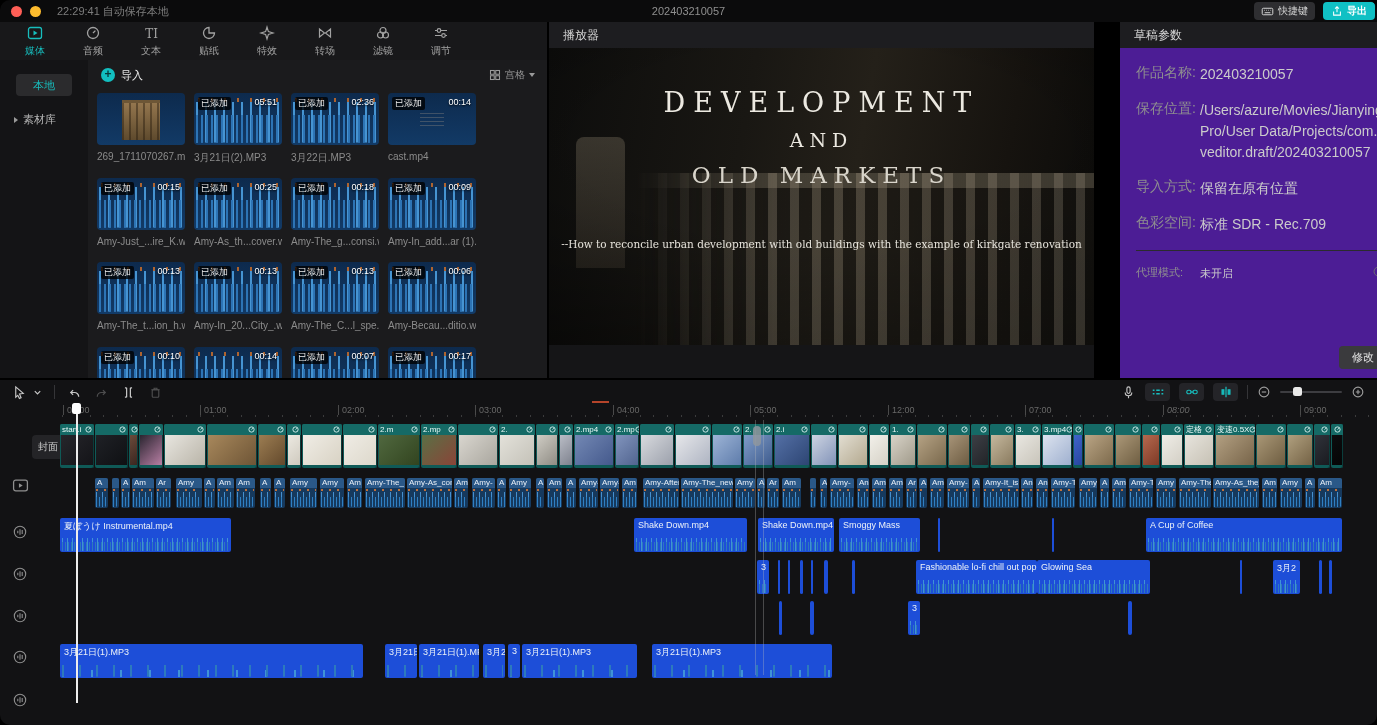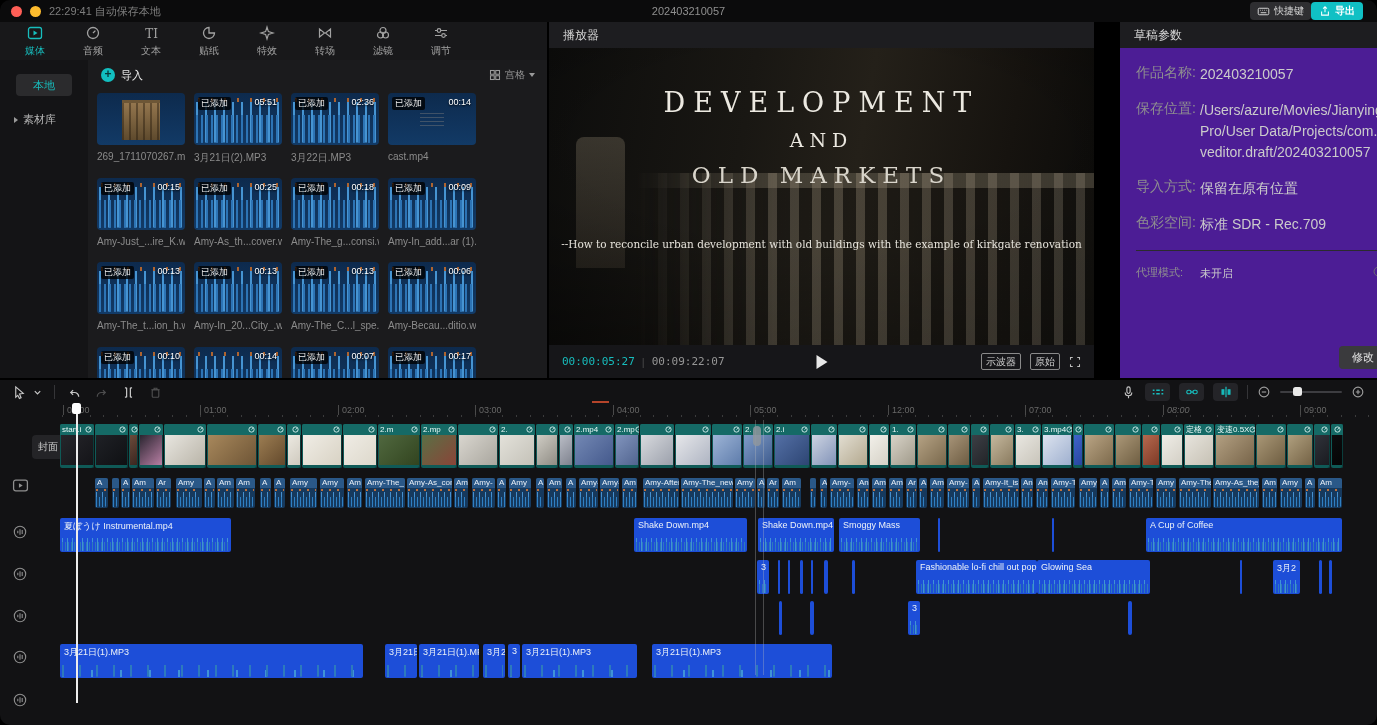--- a/index.html
+++ b/index.html
@@ -3,23 +3,23 @@
 <meta charset="utf-8">
 <style>
   *{margin:0;padding:0;box-sizing:border-box}
   html,body{background:#000}
   body{width:1377px;height:725px;position:relative;overflow:hidden;font-family:"Liberation Sans",sans-serif;color:#ddd;border-radius:10px}
   svg{display:block}
   
   .titlebar{position:absolute;left:0;top:0;width:100%;height:22px;background:#0b0b0c;display:flex;align-items:center;z-index:30}
   .lights{display:flex;gap:8px;margin-left:11px}
   .light{width:11px;height:11px;border-radius:50%}
-  .autosave{margin-left:8px;font-size:11px;color:#7d7d7d}
+  .autosave{margin-left:16px;font-size:11px;color:#7d7d7d}
   .wintitle{position:absolute;left:50%;transform:translateX(-50%);font-size:11px;color:#8f8f8f}
-  .tb-right{margin-left:auto;display:flex;align-items:center;margin-right:14px}
+  .tb-right{margin-left:auto;display:flex;align-items:center;gap:8px;margin-right:2px}
   .btn-shortcut{display:flex;align-items:center;gap:4px;background:#2e2e31;border-radius:4px;padding:2px 7px;font-size:10px;color:#d8d8d8}
   .btn-export{display:flex;align-items:center;gap:4px;background:#10c0c4;border-radius:4px;padding:2px 8px;font-size:10px;color:#fff;font-weight:bold}
   
   .panel{position:absolute;top:22px;height:356px;background:#18181a}
   #left{left:0;width:547px}
   #center{left:549px;width:545px;background:#151517}
   #right{left:1120px;width:281px;background:#4c1d95}
   
   .tabbar{height:38px;display:flex;align-items:center;padding-left:6px}
   .tab{width:58px;display:flex;flex-direction:column;align-items:center;gap:2px;font-size:10px;color:#a2a2a2;cursor:default}
@@ -434,35 +434,20 @@
       <div id="tower"></div>
       <div id="colonnade"></div>
     </div>
     <div class="vtitle">
       <div class="t1">DEVELOPMENT</div>
       <div class="t2">AND</div>
       <div class="t3">OLD MARKETS</div>
     </div>
     <div class="vsub">--How to reconcile urban development with old buildings with the example of kirkgate renovation</div>
   </div>
-  <div class="pbar">
-    <span class="tc-cur">00:00:05:27</span>
-    <span class="tc-sep">|</span>
-    <span class="tc-total">00:09:22:07</span>
-    <span class="play"></span>
-    <div class="pright">
-      <span class="miniBtn">示波器</span>
-      <span class="miniBtn">原始</span>
-      <span class="ticon">
-          <svg width="12" height="12" viewBox="0 0 16 16" fill="none" stroke="#bdbdbd" stroke-width="1.4">
-            <path d="M2 5V2h3M11 2h3v3M14 11v3h-3M5 14H2v-3"></path>
-          </svg>
-        </span>
-    </div>
-  </div>
 </div>
 
 <div class="panel" id="right">
   <div class="phead">草稿参数</div>
   <div class="drows">
 
       <div class="drow">
         <span class="dlabel">作品名称:</span>
         <span class="dval">202403210057</span>
       </div>

